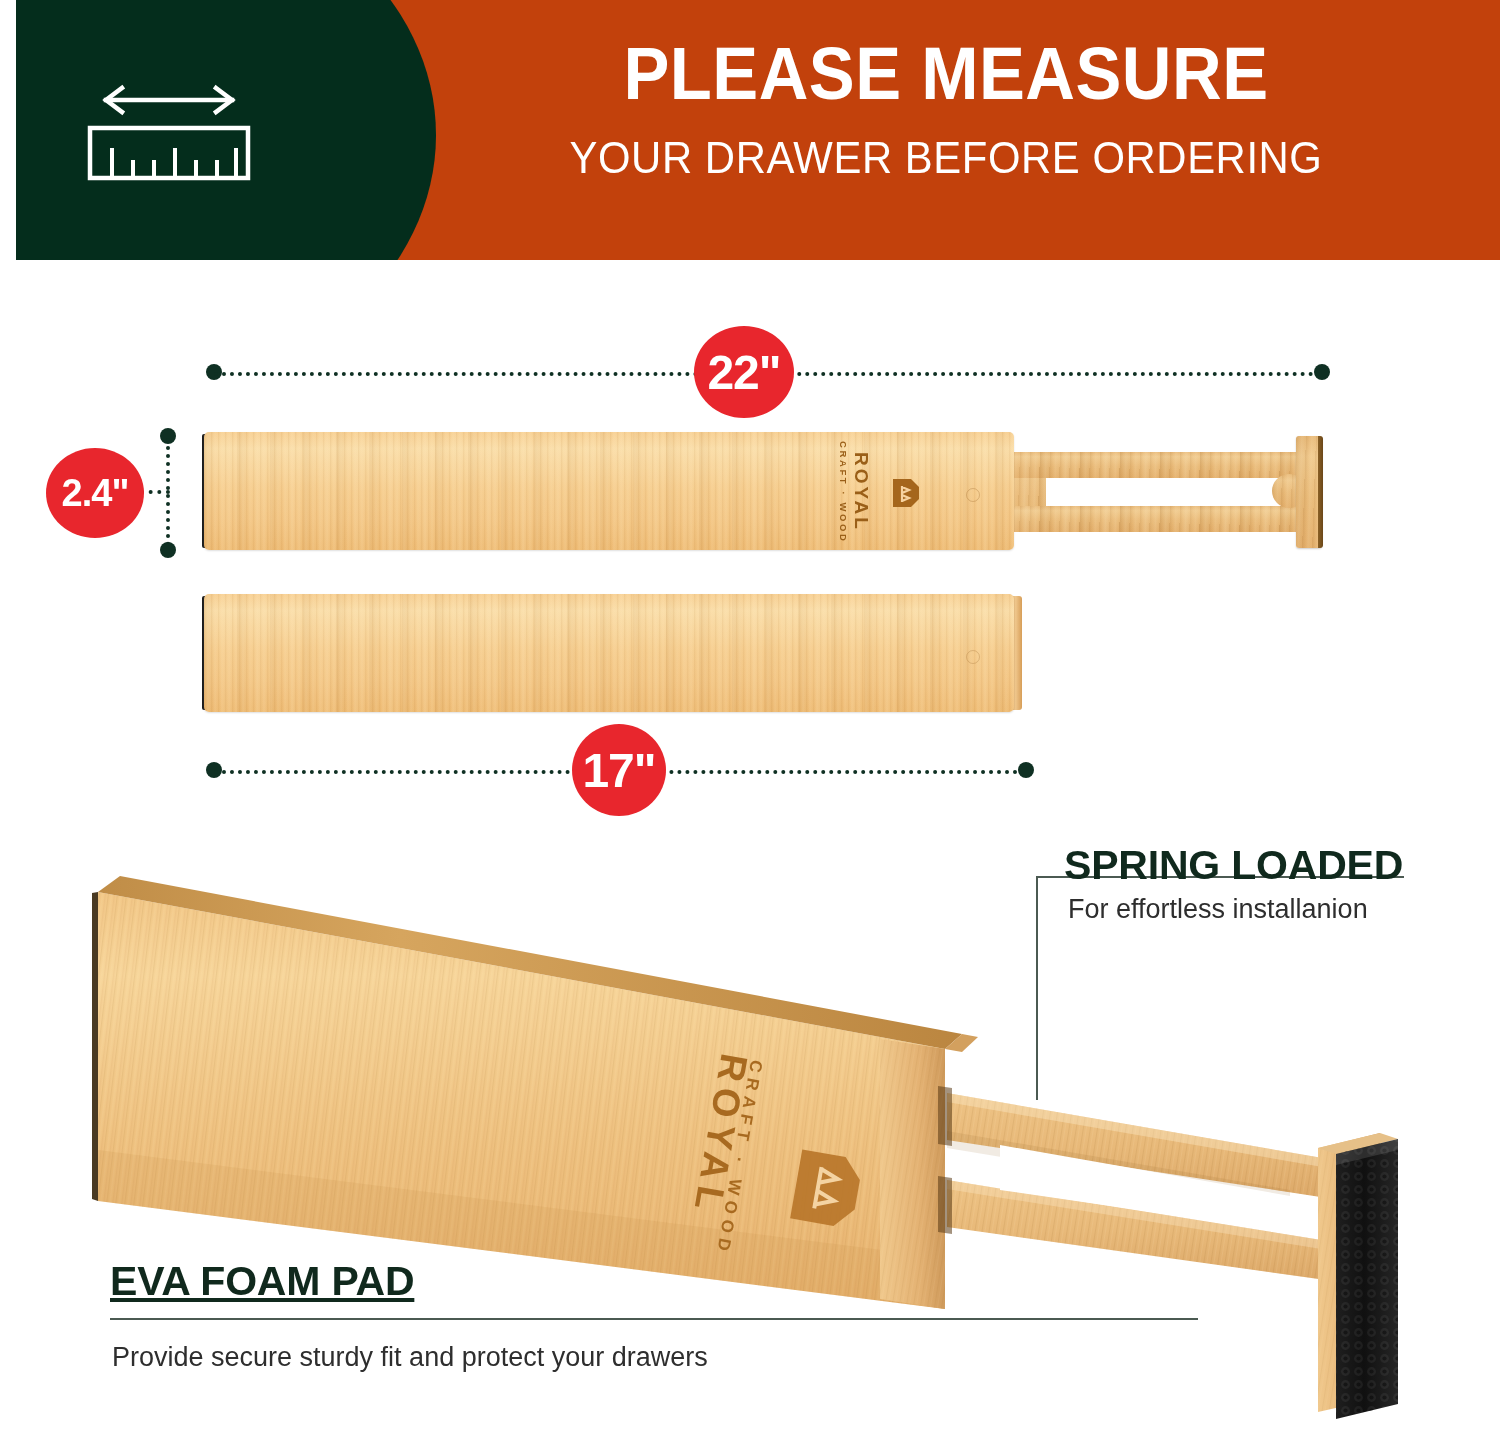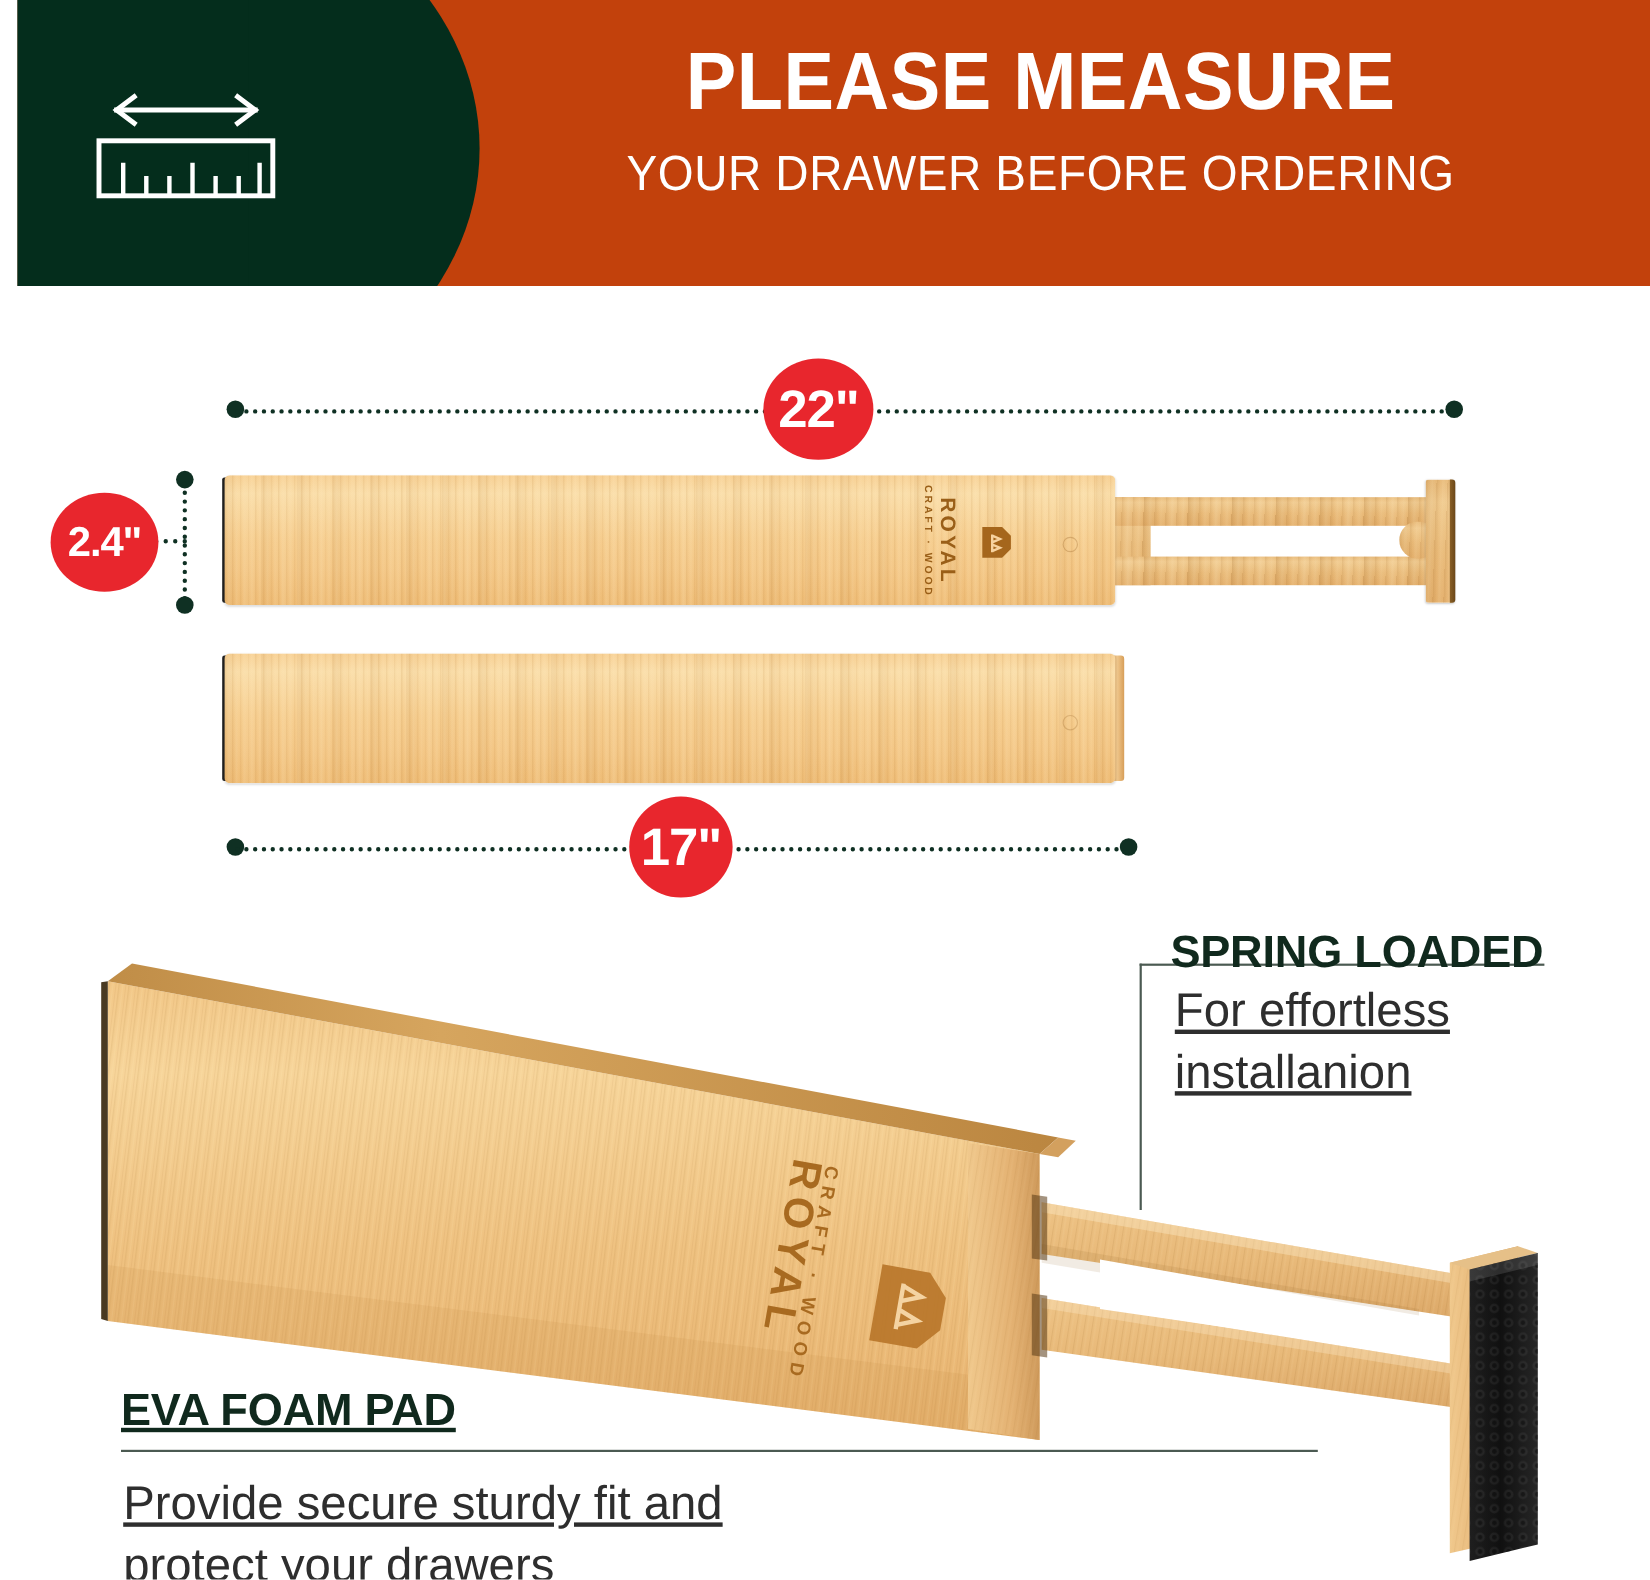--- a/index.html
+++ b/index.html
@@ -242,23 +242,22 @@
     font-family: "Liberation Sans", sans-serif;
     font-weight: bold;
     font-size: 41px;
     letter-spacing: -0.2px;
     white-space: nowrap;
   }
   .callout-body {
     color: #2e2e2e;
     font-family: "Liberation Sans", sans-serif;
     font-weight: 300;
-    font-size: 43px;
+    font-size: 27px;
     line-height: 1.30;
-    text-decoration: underline;
   }
   .rule-h {
     position: absolute;
     height: 0;
     border-top: 2.5px solid #4b5a52;
   }
   .rule-v {
     position: absolute;
     width: 0;
     border-left: 2.5px solid #4b5a52;

